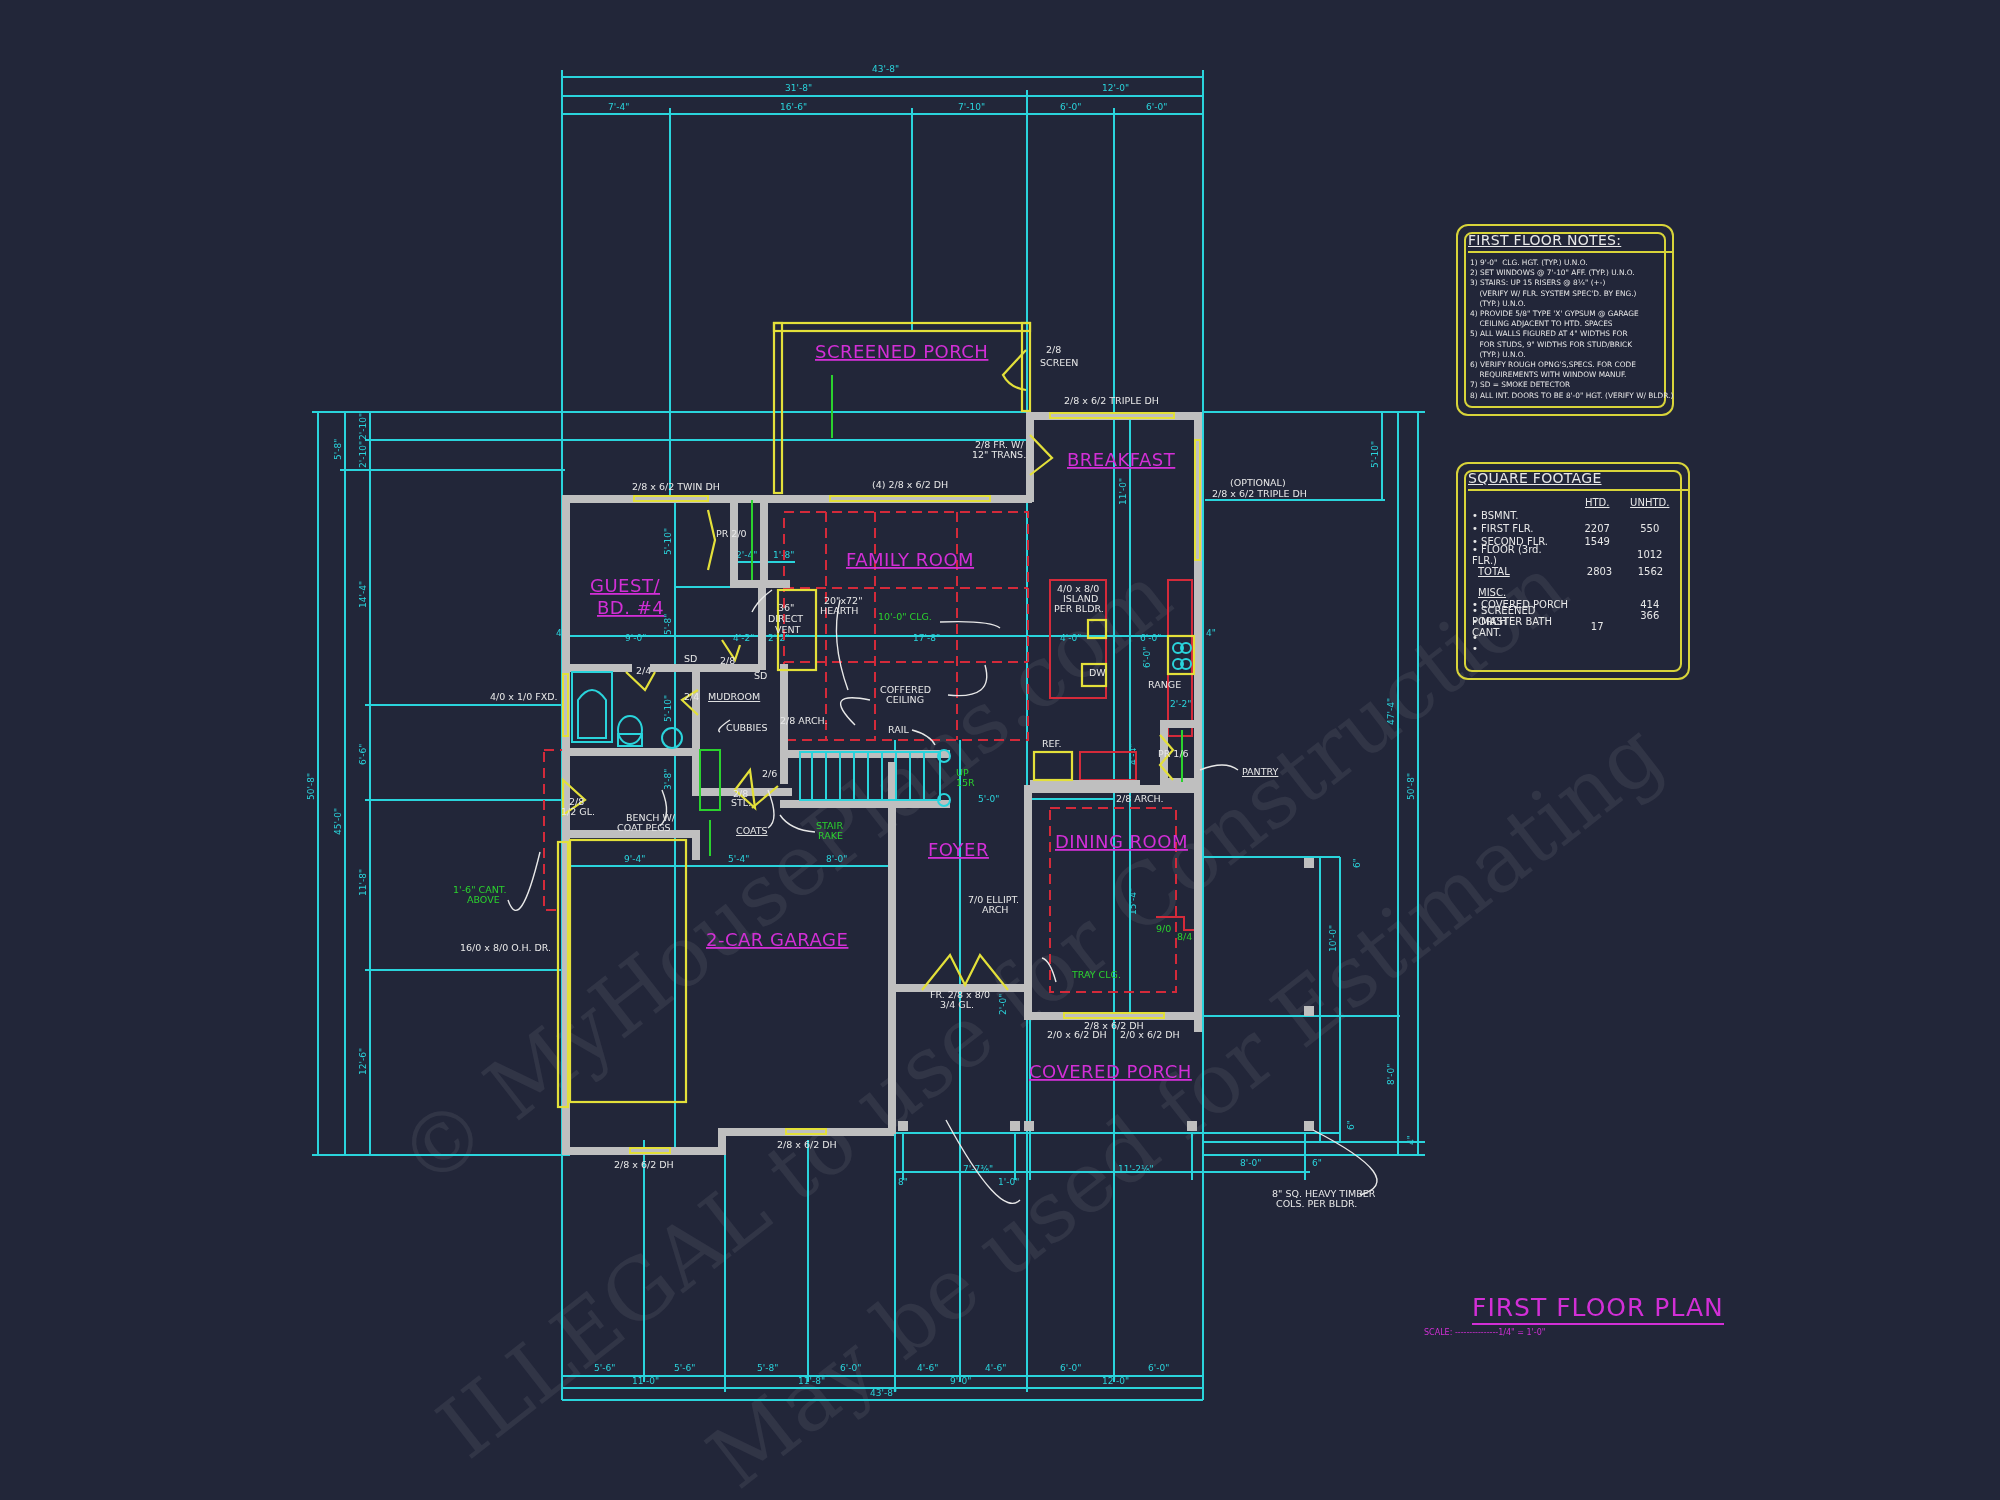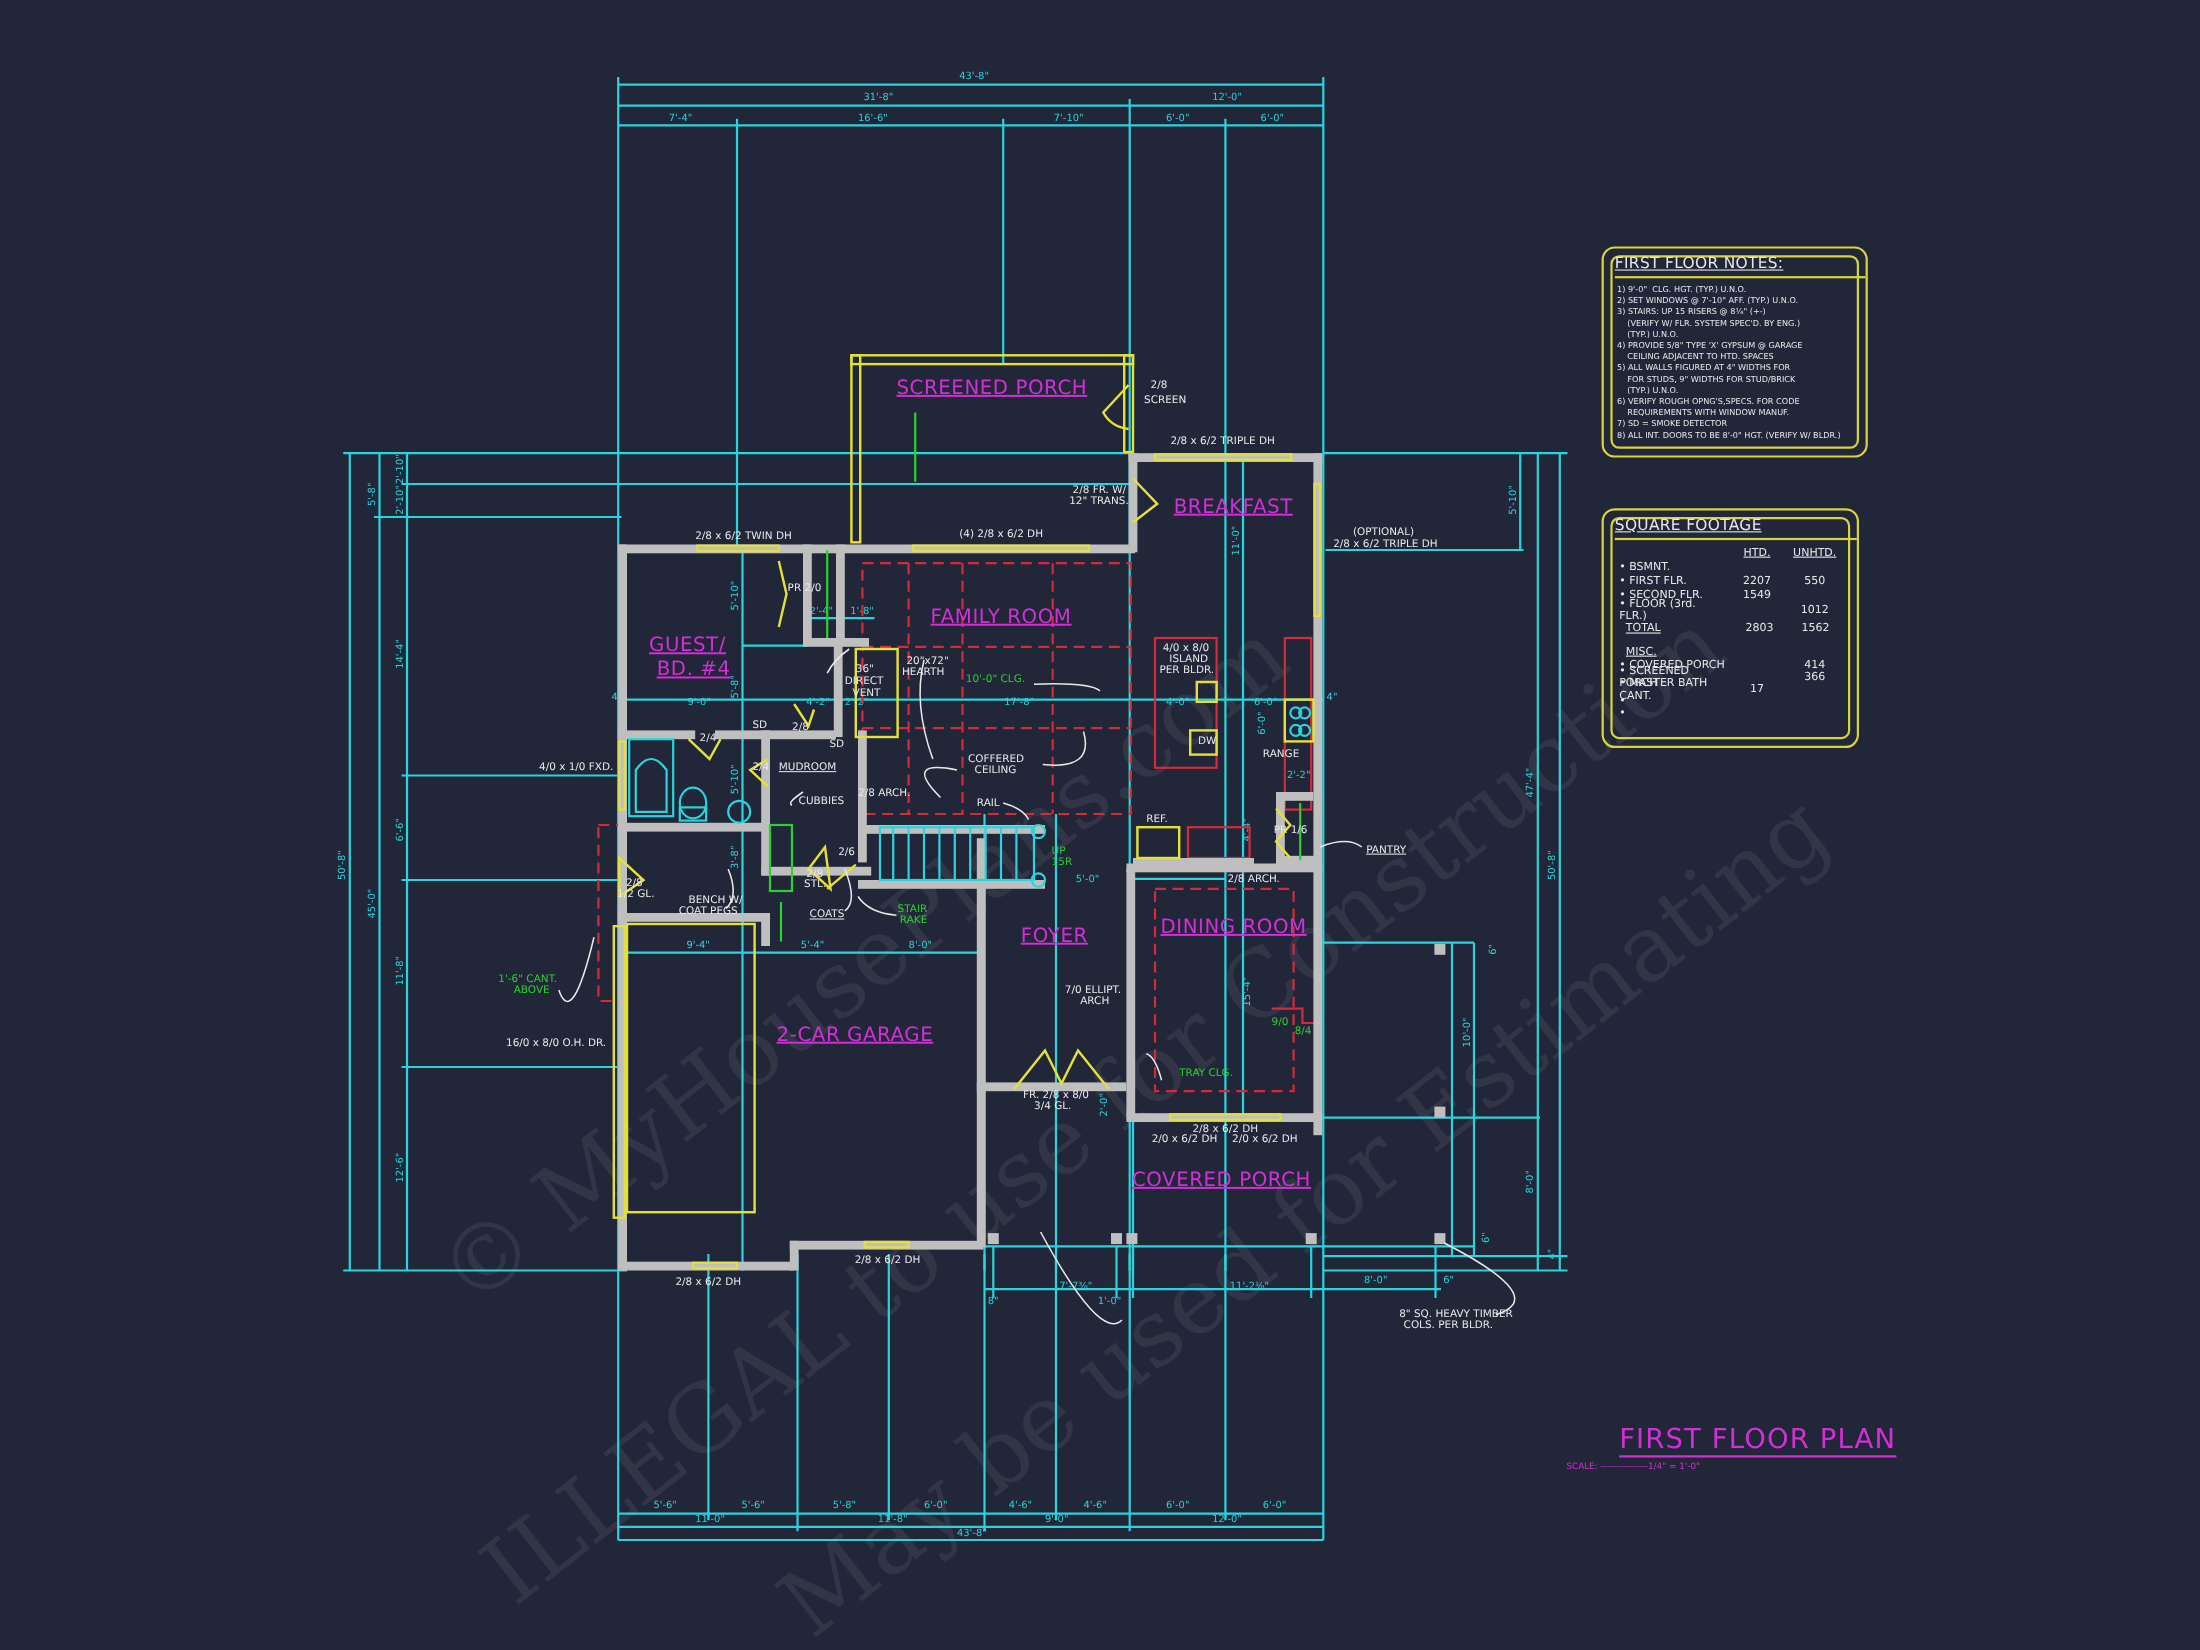--- a/index.html
+++ b/index.html
@@ -422,21 +422,21 @@
     <text class="note" x="1084" y="1029">2/8 x 6/2 DH</text>
     <text class="note" x="1047" y="1038">2/0 x 6/2 DH</text>
     <text class="note" x="1120" y="1038">2/0 x 6/2 DH</text>
     <text class="note" x="614" y="1168">2/8 x 6/2 DH</text>
     <text class="note" x="777" y="1148">2/8 x 6/2 DH</text>
     <text class="note" x="1272" y="1197">8" SQ. HEAVY TIMBER</text>
     <text class="note" x="1276" y="1207">COLS. PER BLDR.</text>
   </g>
 </svg>
 
-<div class="panel" style="left:1456px;top:224px;width:242px;height:192px;">
+<div class="panel" style="left:1456px;top:224px;width:218px;height:192px;">
   <div class="panel-inner"></div>
   <div class="panel-title"><span>FIRST FLOOR NOTES:</span></div>
   <div class="notes-list">
     <div>1) 9'-0"  CLG. HGT. (TYP.) U.N.O.</div>
     <div>2) SET WINDOWS @ 7'-10" AFF. (TYP.) U.N.O.</div>
     <div>3) STAIRS: UP 15 RISERS @ 8¼" (+-)</div>
     <div>    (VERIFY W/ FLR. SYSTEM SPEC'D. BY ENG.)</div>
     <div>    (TYP.) U.N.O.</div>
     <div>4) PROVIDE 5/8" TYPE 'X' GYPSUM @ GARAGE</div>
     <div>    CEILING ADJACENT TO HTD. SPACES</div>

